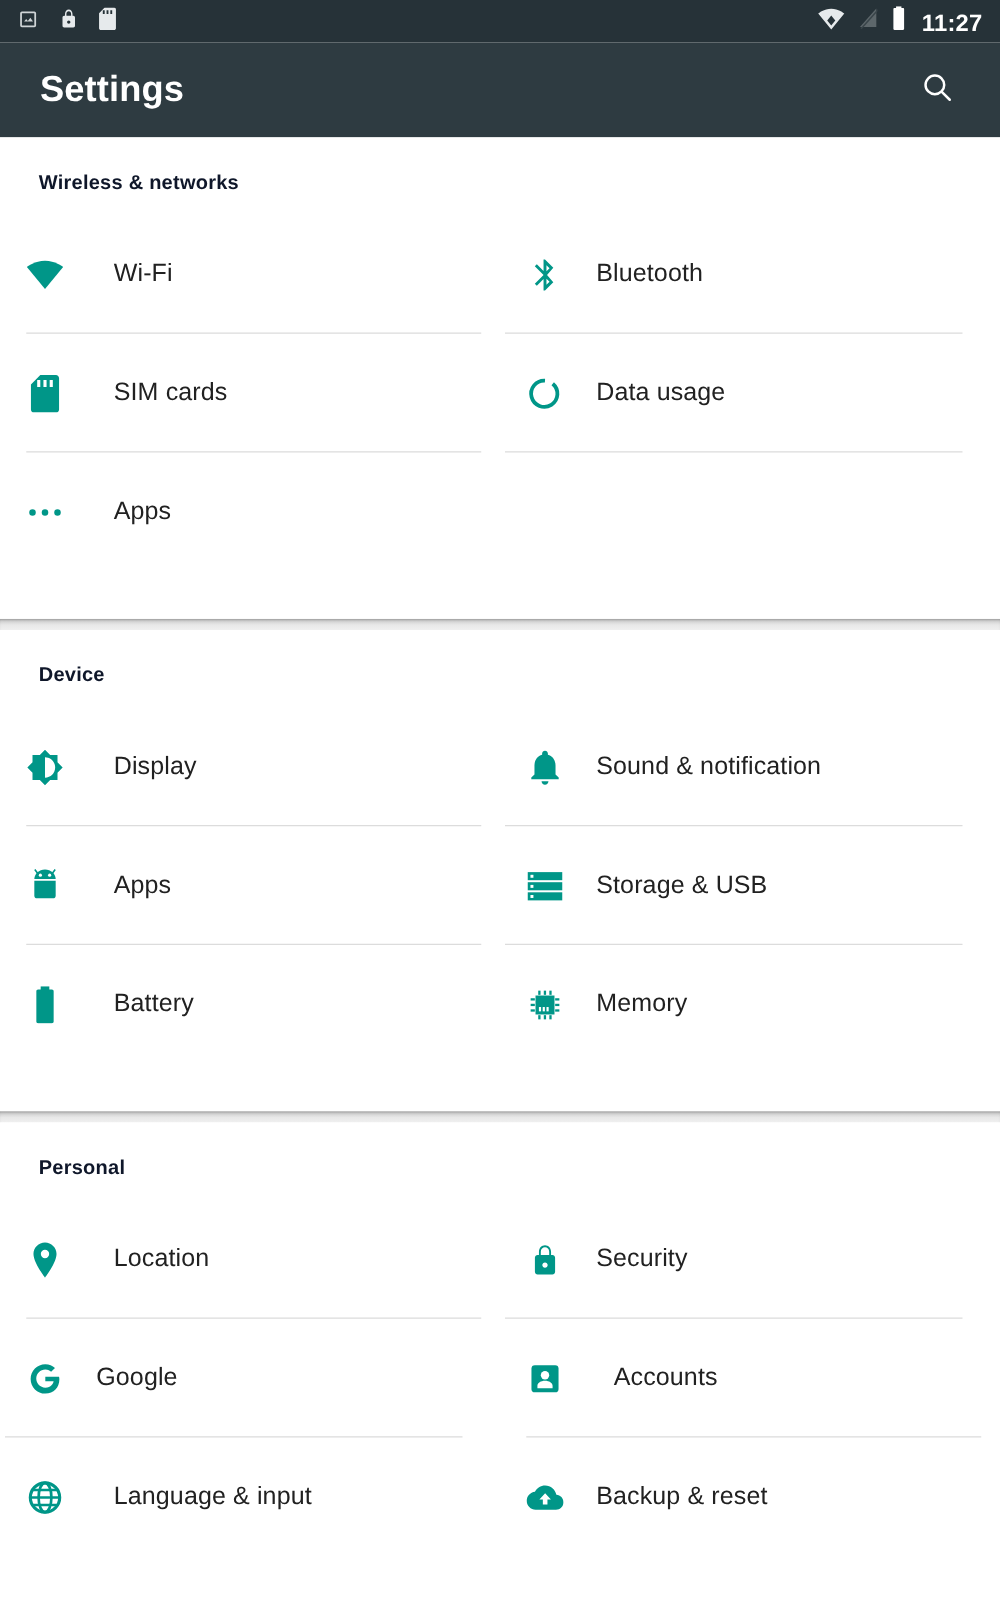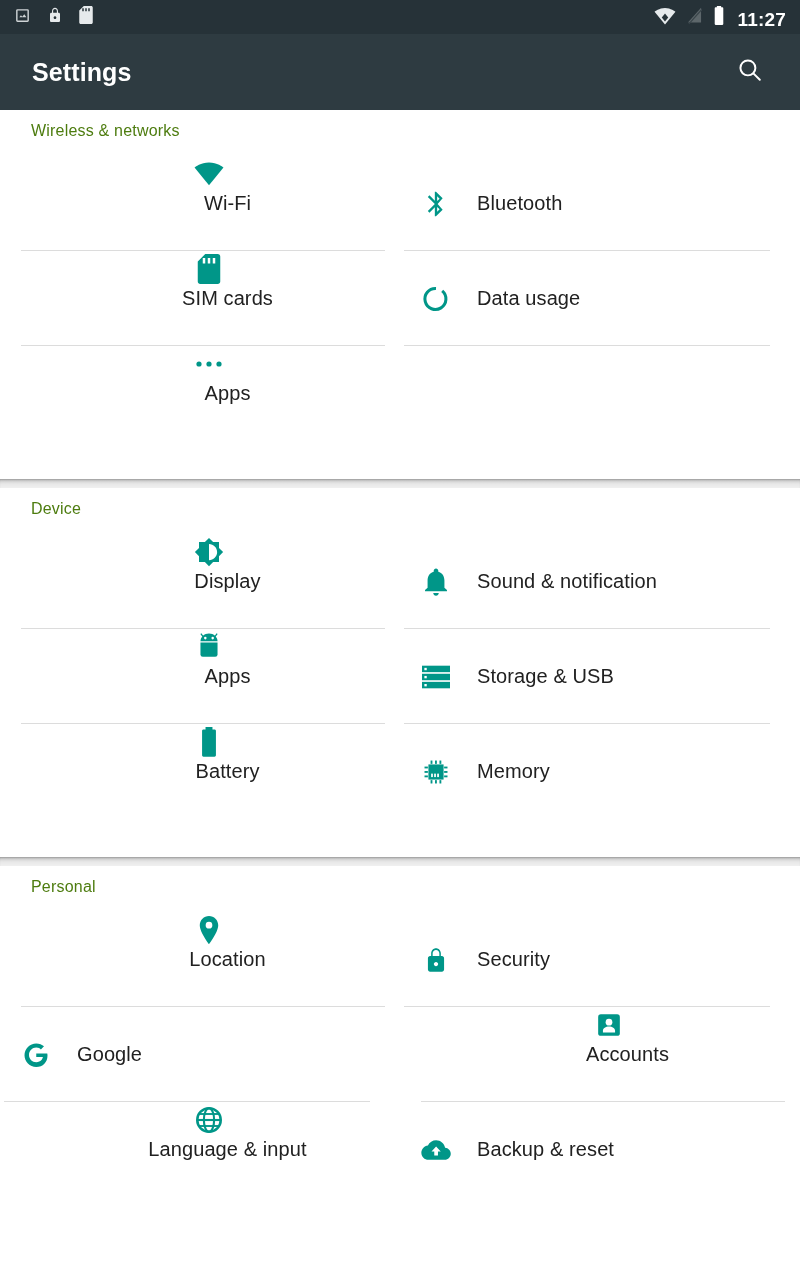--- a/index.html
+++ b/index.html
@@ -46,21 +46,21 @@
     height: 76px;
     background: #2e3b41;
     display: flex;
     align-items: center;
     justify-content: space-between;
     padding: 0 28px 0 32px;
     box-sizing: border-box;
   }
   .app-title {
     color: #ffffff;
-    font-size: 25px;
+    font-size: 29px;
     font-weight: bold;
     letter-spacing: 0.1px;
   }
   .search-btn {
     width: 44px;
     height: 44px;
     display: flex;
     align-items: center;
     justify-content: center;
     cursor: pointer;
@@ -74,41 +74,41 @@
     background: #ffffff;
     position: relative;
   }
   .section-gap {
     height: 9px;
     background: #cfcfcf;
     background: linear-gradient(to bottom, #b9b9b9 0px, #d4d4d4 2px, #e8e8e8 5px, #f0f0f0 9px);
     box-shadow: inset 0 2px 3px -2px rgba(0,0,0,0.35);
   }
   .section-header {
-    color: #4d7c0f;
+    color: #0f172a;
     font-size: 16px;
-    font-weight: normal;
-    padding: 12px 0 0 31px;
+    font-weight: bold;
+    padding: 28px 0 0 31px;
     letter-spacing: 0.2px;
   }
   .grid {
     display: flex;
     flex-wrap: wrap;
     padding-top: 16px;
   }
   .cell {
     width: 50%;
     box-sizing: border-box;
     height: 95px;
     display: flex;
     align-items: center;
     position: relative;
     cursor: pointer;
   }
-  .cell.left { padding-left: 18px; flex-direction: column; }
+  .cell.left { padding-left: 18px; }
   .cell.right { padding-left: 18px; }
   .cell .icon-wrap {
     width: 36px;
     min-width: 36px;
     height: 36px;
     display: flex;
     align-items: center;
     justify-content: center;
   }
   .cell .label {

